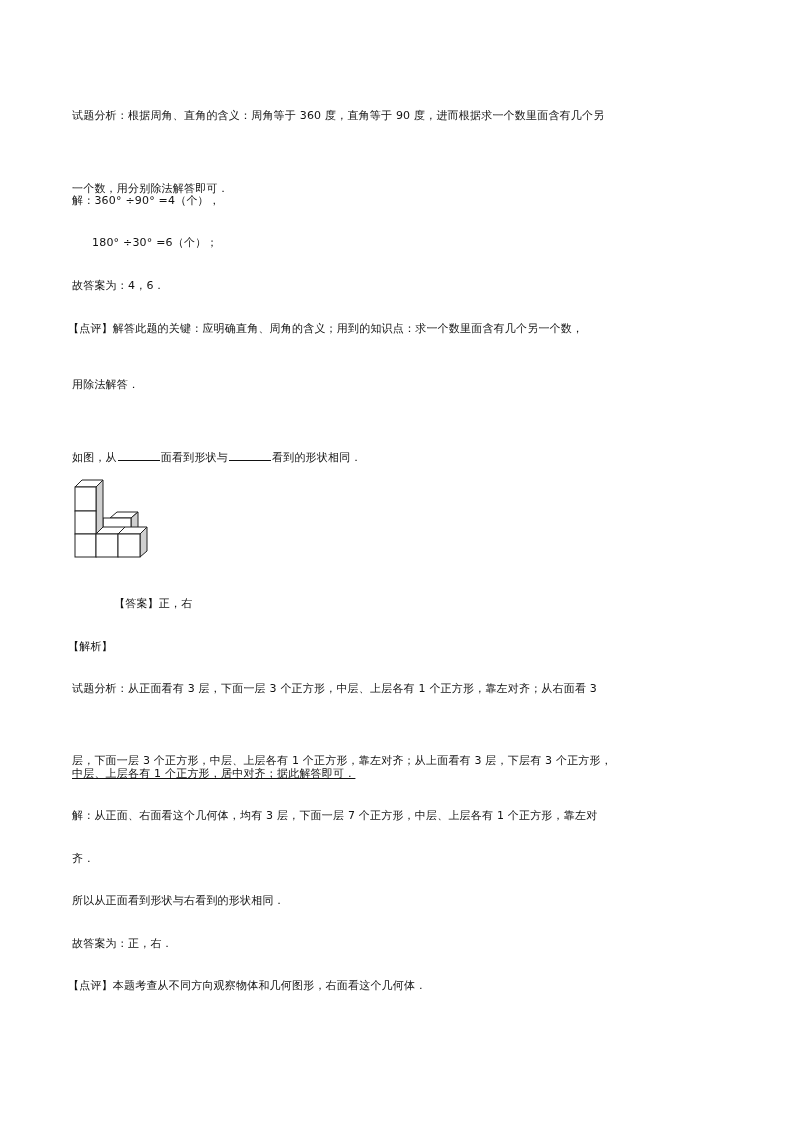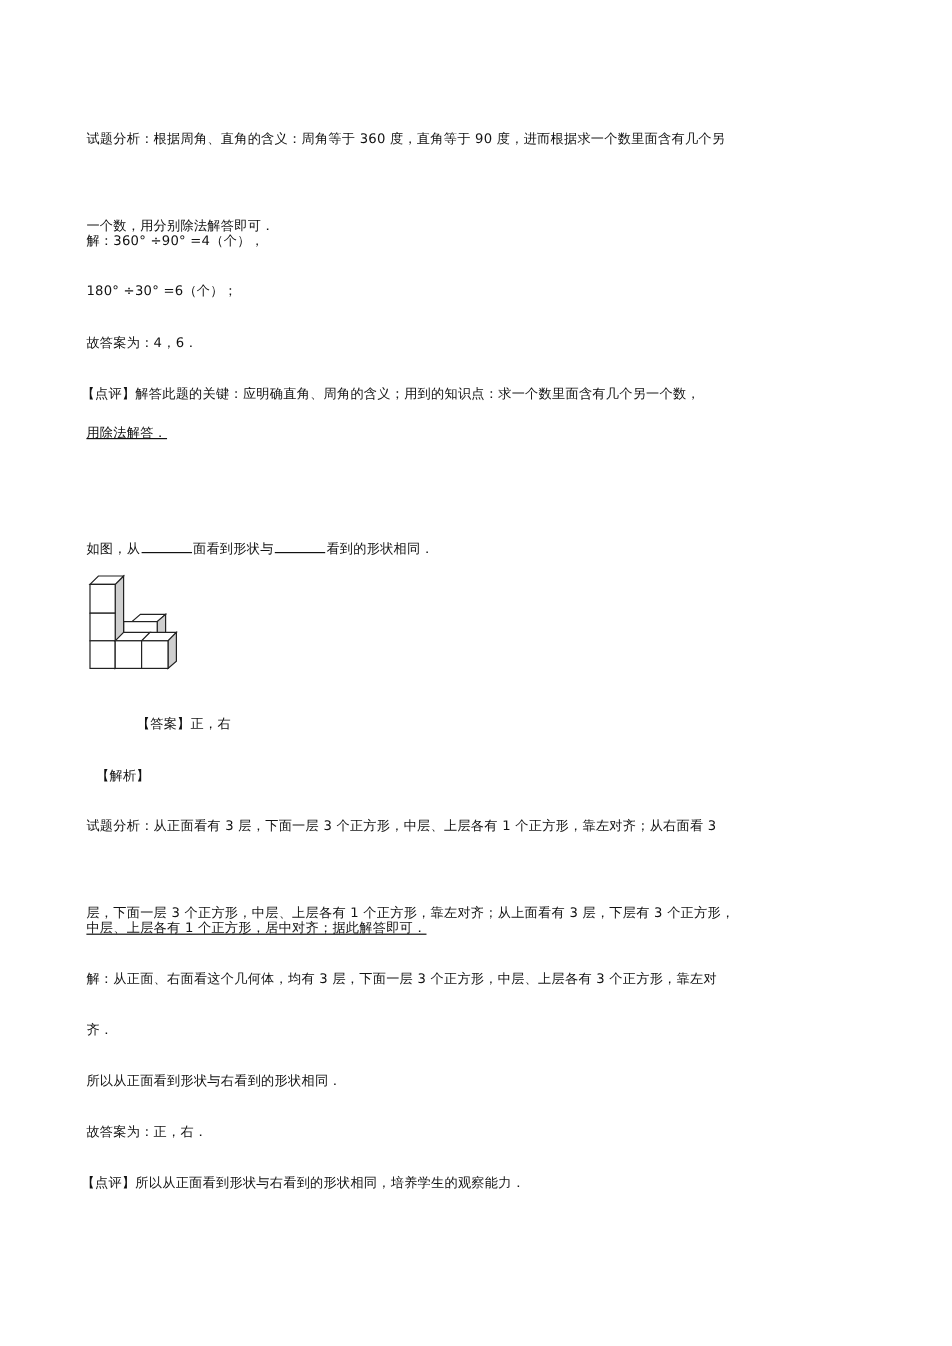--- a/index.html
+++ b/index.html
@@ -8,24 +8,24 @@
   .line { position: absolute; left: 72px; font-size: 11px; line-height: 18px; white-space: nowrap; letter-spacing: 0.2px; }
   .blank { display: inline-block; width: 42px; border-bottom: 1px solid #111; height: 14px; vertical-align: baseline; margin: 0 1px; }
   .figure { position: absolute; left: 72px; top: 476px; width: 80px; height: 86px; }
 </style>
 </head>
 <body>
 
 <div class="line" style="top:107px;">试题分析：根据周角、直角的含义：周角等于 360 度，直角等于 90 度，进而根据求一个数里面含有几个另</div>
 <div class="line" style="top:166px;margin-top:14px;">一个数，用分别除法解答即可．</div>
 <div class="line" style="top:192px;text-align:right;">解：360° ÷90° =4（个），</div>
-<div class="line" style="top:234px;">180° ÷30° =6（个）；</div>
+<div class="line" style="top:234px;margin-left:20px;">180° ÷30° =6（个）；</div>
 <div class="line" style="top:277px;">故答案为：4，6．</div>
 <div class="line" style="top:320px;left:68px;">【点评】解答此题的关键：应明确直角、周角的含义；用到的知识点：求一个数里面含有几个另一个数，</div>
-<div class="line" style="top:352px;text-decoration:underline;">用除法解答．</div>
+<div class="line" style="top:376px;">用除法解答．</div>
 
 <div class="line" style="top:446px;">
   <span>如图，从</span><span class="blank"></span><span>面看到形状与</span><span class="blank"></span><span>看到的形状相同．</span>
 </div>
 
 <div class="figure">
   <svg width="80" height="86" viewBox="72 476 80 86">
     <g stroke="#222" stroke-width="1" fill="#fff">
 
       <polygon points="110,518 131,518 138,512 117,512" fill="#fff"></polygon>
@@ -45,21 +45,21 @@
 
       <polygon points="140,534 147,527 147,551 140,557" fill="#cfcfcf"></polygon>
 
       <rect x="96" y="534" width="22" height="23" fill="#fff"></rect>
       <rect x="118" y="534" width="22" height="23" fill="#fff"></rect>
     </g>
   </svg>
 </div>
 
 <div class="line" style="top:595px;left:68px;margin-left:46px;">【答案】正，右</div>
-<div class="line" style="top:638px;left:68px;margin-left:12px;">【解析】</div>
+<div class="line" style="top:638px;left:68px;">【解析】</div>
 <div class="line" style="top:680px;">试题分析：从正面看有 3 层，下面一层 3 个正方形，中层、上层各有 1 个正方形，靠左对齐；从右面看 3</div>
 <div class="line" style="top:722px;margin-top:30px;">层，下面一层 3 个正方形，中层、上层各有 1 个正方形，靠左对齐；从上面看有 3 层，下层有 3 个正方形，</div>
 <div class="line" style="top:765px;text-decoration:underline;">中层、上层各有 1 个正方形，居中对齐；据此解答即可．</div>
-<div class="line" style="top:807px;">解：从正面、右面看这个几何体，均有 3 层，下面一层 3 个正方形，中层、上层各有 3 个正方形，靠左对</div>
+<div class="line" style="top:807px;">解：从正面、右面看这个几何体，均有 3 层，下面一层 7 个正方形，中层、上层各有 1 个正方形，靠左对</div>
 <div class="line" style="top:850px;">齐．</div>
 <div class="line" style="top:892px;">所以从正面看到形状与右看到的形状相同．</div>
 <div class="line" style="top:935px;">故答案为：正，右．</div>
-<div class="line" style="top:977px;left:68px;">【点评】所以从正面看到形状与右看到的形状相同，培养学生的观察能力．</div>
+<div class="line" style="top:977px;left:68px;">【点评】本题考查从不同方向观察物体和几何图形，右面看这个几何体．</div>
 
 </body></html>

